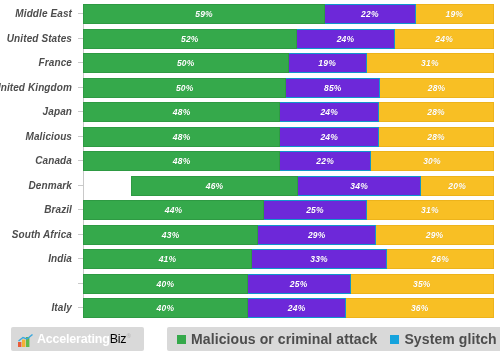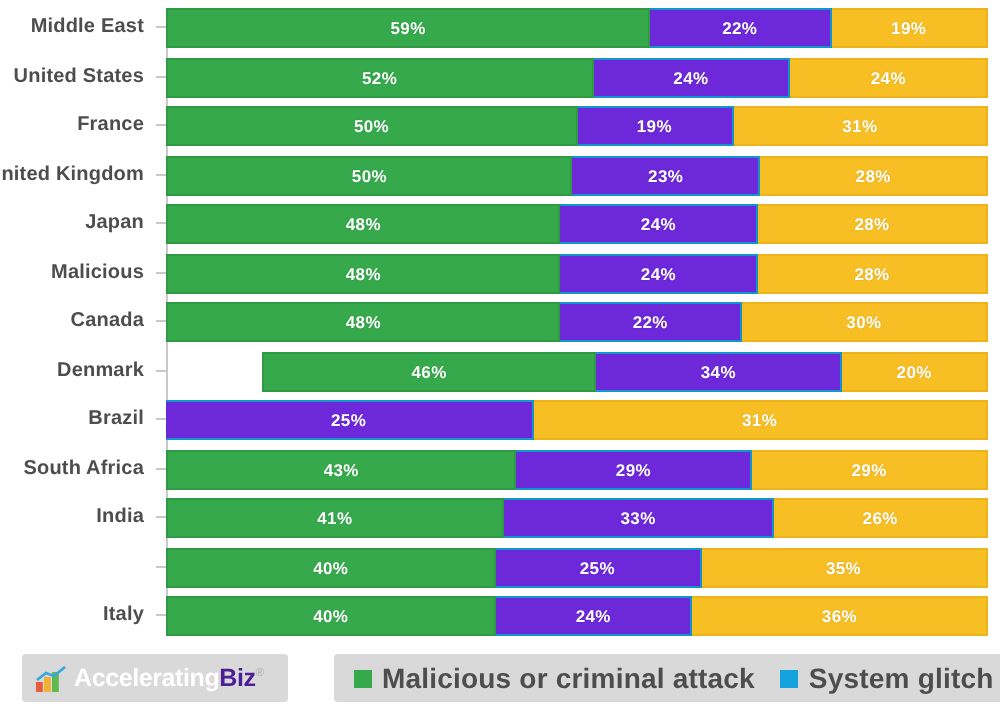--- a/index.html
+++ b/index.html
@@ -8,20 +8,21 @@
     background:#ffffff;
     font-family:"Liberation Sans", sans-serif;
     overflow:hidden;
   }
   #app{position:relative;width:500px;height:356px;box-sizing:border-box;}
 
   
   #plot{
     position:absolute;left:0;top:0;width:500px;height:322px;
     box-sizing:border-box;
+    font-style:italic;
   }
   #rows{
     position:absolute;
     left:83px;top:4px;
     width:411px;height:314px;
     display:flex;flex-direction:column;
     justify-content:space-between;
   }
   .row{
     position:relative;
@@ -92,21 +93,21 @@
   }
   #logo .mark{
     width:15px;height:13px;
     margin-right:4px;
     position:relative;
     flex:0 0 auto;
   }
   #logo .logo-text{
     font-size:12.5px;font-weight:bold;color:#ffffff;letter-spacing:-.2px;
   }
-  #logo .logo-text .biz{color:#4c1d95;font-weight:bold;}
+  #logo .logo-text .biz{color:#000000;font-weight:normal;}
   #logo .logo-text .tm{font-size:6px;vertical-align:super;color:#b6b6b6;}
 
   #legend{
     position:absolute;left:167px;top:1px;
     height:24px;
     background:#d9d9d9;
     border-radius:2px;
     display:flex;align-items:center;
     padding:0 10px;
     box-sizing:border-box;
@@ -163,21 +164,21 @@
             <span>31%</span>
           </div>
         </div>
         <div class="row">
           <div class="tick"></div>
           <div class="label">United Kingdom</div>
           <div class="seg s0" style="flex: 50 0 0%;">
             <span>50%</span>
           </div>
           <div class="seg s1" style="flex: 23 0 0%;">
-            <span>23%</span>
+            <span>85%</span>
           </div>
           <div class="seg s2" style="flex: 28 0 0%;">
             <span>28%</span>
           </div>
         </div>
         <div class="row">
           <div class="tick"></div>
           <div class="label">Japan</div>
           <div class="seg s0" style="flex: 48 0 0%;">
             <span>48%</span>
@@ -224,20 +225,23 @@
           <div class="seg s1" style="flex: 34 0 0%;">
             <span>34%</span>
           </div>
           <div class="seg s2" style="flex: 20 0 0%;">
             <span>20%</span>
           </div>
         </div>
         <div class="row">
           <div class="tick"></div>
           <div class="label">Brazil</div>
+          <div class="seg s0" style="flex: 44 0 0%;">
+            <span>44%</span>
+          </div>
           <div class="seg s1" style="flex: 25 0 0%;">
             <span>25%</span>
           </div>
           <div class="seg s2" style="flex: 31 0 0%;">
             <span>31%</span>
           </div>
         </div>
         <div class="row">
           <div class="tick"></div>
           <div class="label">South Africa</div>

